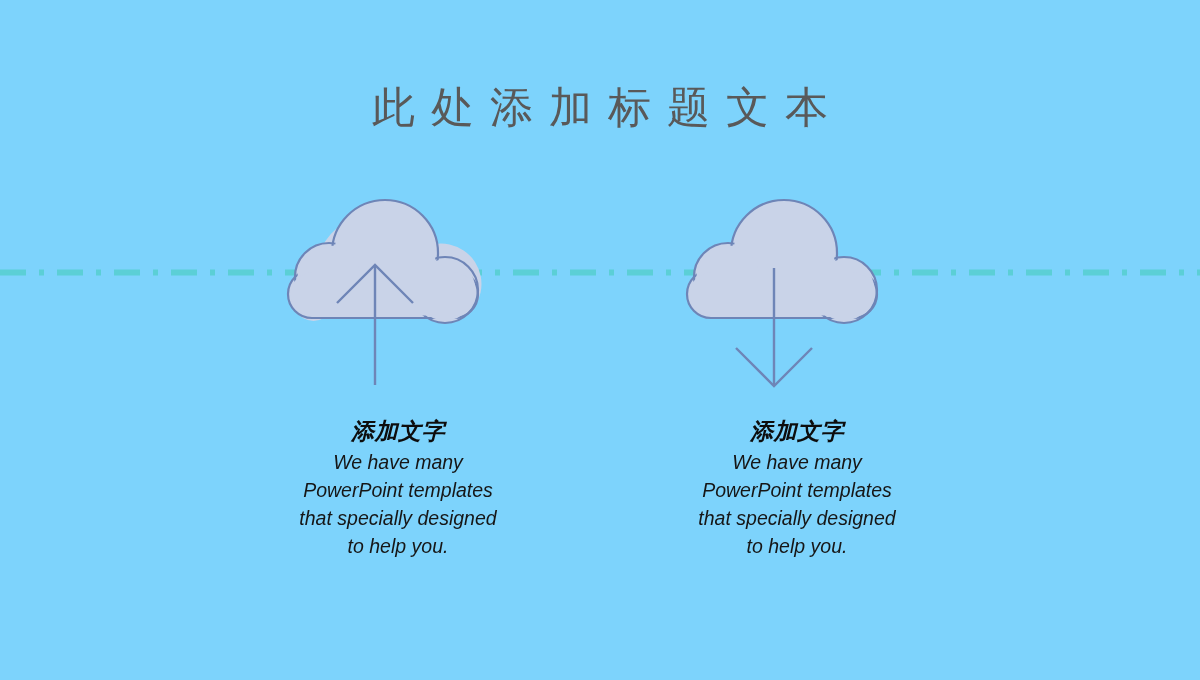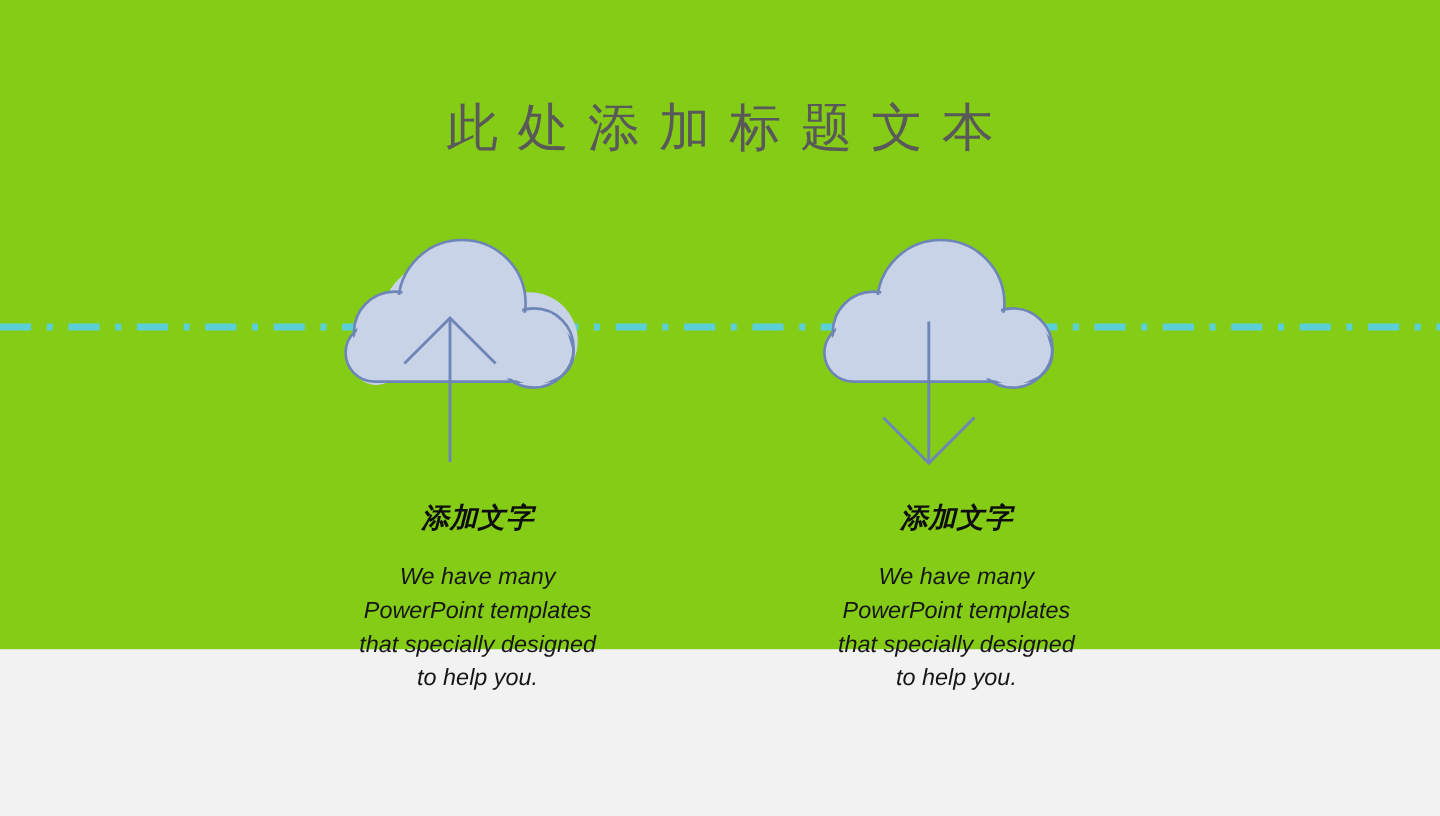--- a/index.html
+++ b/index.html
@@ -9,22 +9,22 @@
   body {
     width: 1200px;
     height: 680px;
     background: #f2f2f2;
     font-family: "Liberation Sans", "DejaVu Sans", sans-serif;
     overflow: hidden;
   }
   .slide {
     position: relative;
     width: 1200px;
-    height: 541px;
-    background: #84cc16;
+    height: 680px;
+    background: #7dd3fc;
   }
 
   
   .slide-title {
     position: absolute;
     left: 0;
     top: 76px;
     width: 1200px;
     text-align: center;
     font-size: 43px;
@@ -71,21 +71,21 @@
   .col-heading {
     margin-top: 21px;
     text-align: center;
     font-size: 23px;
     line-height: 30px;
     font-weight: bold;
     color: #0d0d0d;
     letter-spacing: 0.5px;
   }
   .col-body {
-    margin-top: 21px;
+    margin-top: 2px;
     text-align: center;
     font-size: 19.5px;
     line-height: 28px;
     font-weight: 400;
     color: #161616;
   }
   .col-body .line { display: block; }
 </style>
 </head>
 <body>

